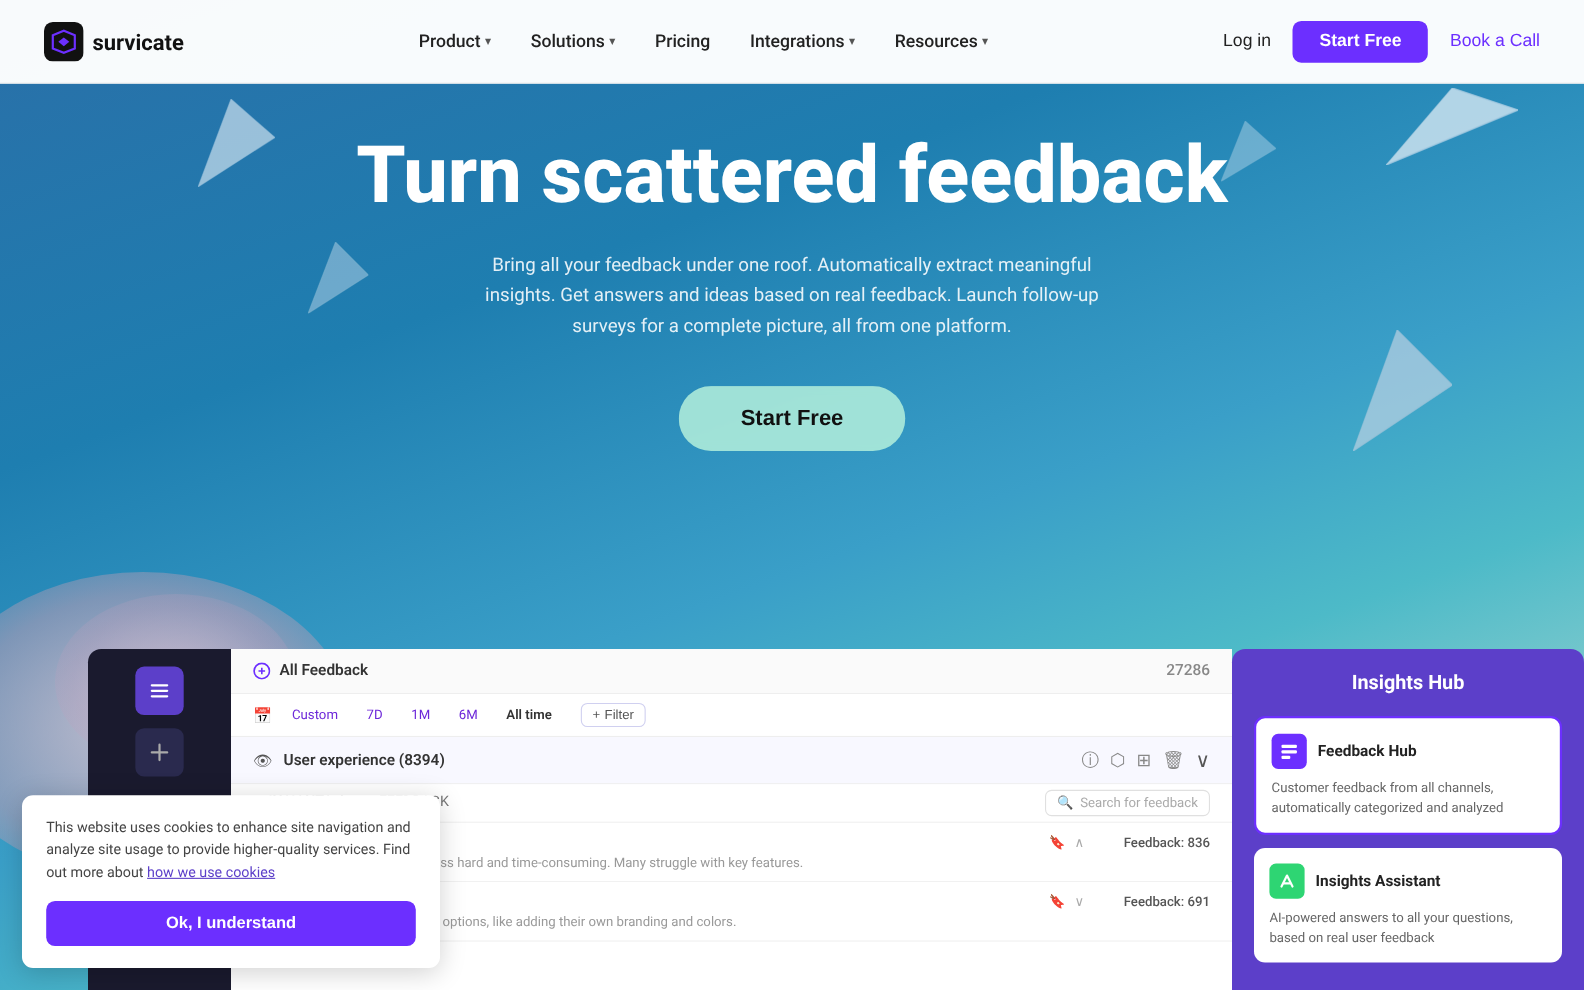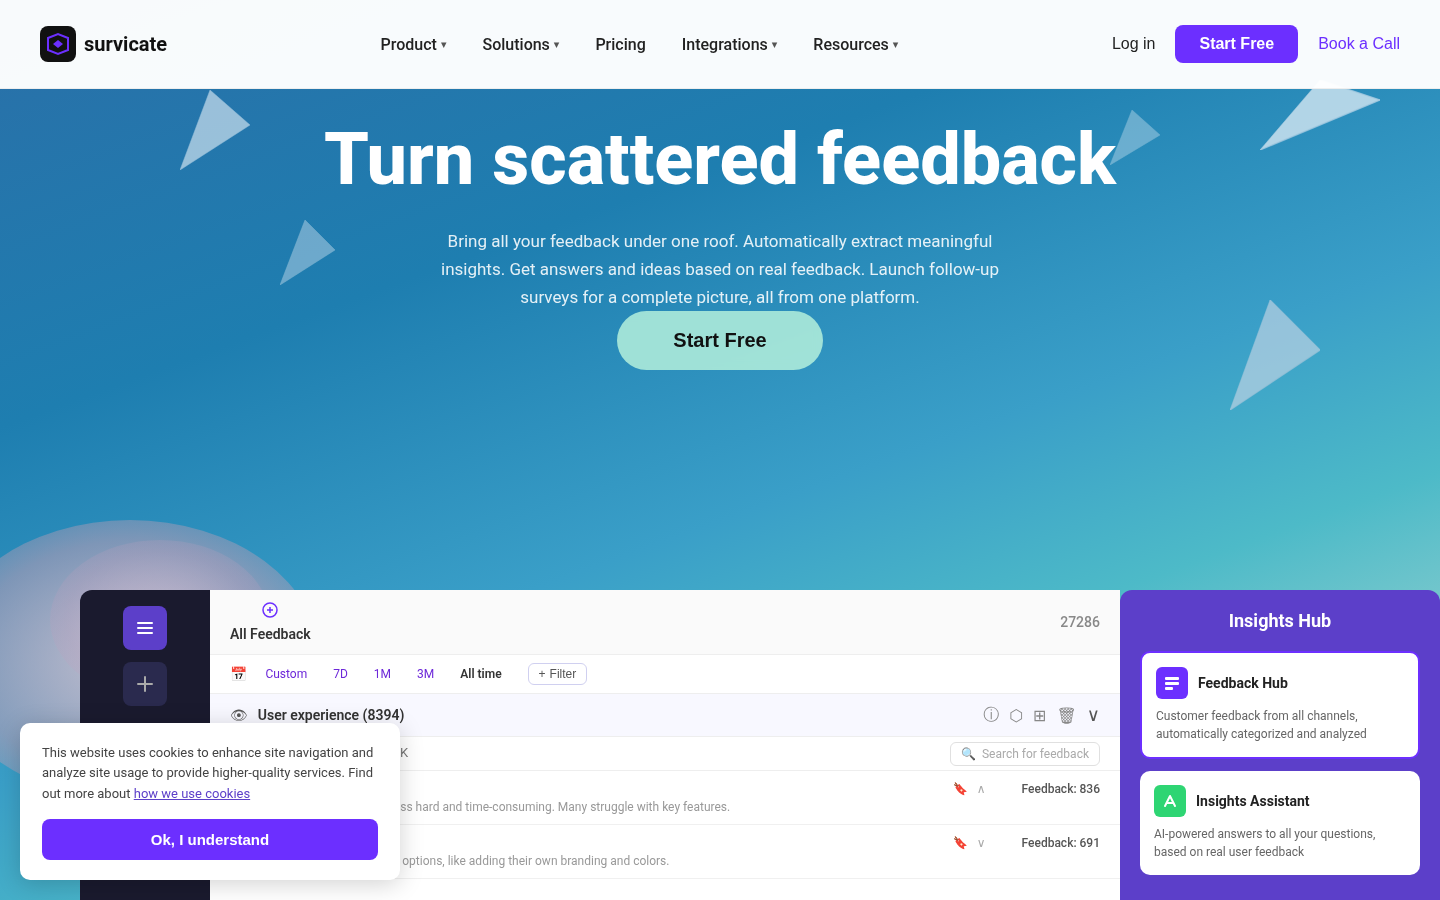--- a/index.html
+++ b/index.html
@@ -1,20 +1,20 @@
 <!DOCTYPE html>
 <html><head>
   <meta charset="utf-8">
   <style>
     * { margin: 0; padding: 0; box-sizing: border-box; }
     body { font-family: -apple-system, BlinkMacSystemFont, 'Segoe UI', Roboto, sans-serif; width: 1440px; height: 900px; overflow: hidden; position: relative; }
 
     
     .navbar {
-      position: absolute; top: 0; left: 0; right: 0; height: 89px;
+      position: absolute; top: 0; left: 0; right: 0; height: 76px;
       background: rgba(255,255,255,0.97);
       display: flex; align-items: center; justify-content: space-between;
       padding: 0 40px; z-index: 100;
       border-bottom: 1px solid #eee;
     }
     .navbar-logo {
       display: flex; align-items: center; gap: 8px;
       font-size: 20px; font-weight: 700; color: #111; text-decoration: none;
     }
     .logo-icon {
@@ -100,21 +100,21 @@
       font-size: 15px; color: rgba(255,255,255,0.9); font-weight: 400;
       margin-bottom: 20px; letter-spacing: 0.3px;
     }
     .hero-title {
       font-size: 72px; font-weight: 800; color: #fff;
       line-height: 1.1; max-width: 900px;
       margin-bottom: 28px;
     }
     .hero-desc {
       font-size: 17px; color: rgba(255,255,255,0.88); max-width: 560px;
-      line-height: 1.65; 
+      line-height: 1.65; margin-bottom: 40px;
     }
     .btn-start-hero {
       background: rgba(180,240,220,0.85); color: #111;
       border: none; border-radius: 50px;
       padding: 18px 56px; font-size: 20px; font-weight: 700; cursor: pointer;
       backdrop-filter: blur(4px);
     }
 
     
     .bottom-panel {
@@ -141,21 +141,21 @@
       flex: 1; background: #fff; border-radius: 0;
       overflow: hidden;
     }
     .main-panel-header {
       display: flex; align-items: center; gap: 16px;
       padding: 12px 20px; border-bottom: 1px solid #eee;
       background: #fafafa;
     }
     .all-feedback-label {
       display: flex; align-items: center; gap: 8px;
-      font-size: 14px; font-weight: 600; color: #333; flex-direction: column;
+      font-size: 14px; font-weight: 600; color: #333;
     }
     .feedback-count { color: #888; font-weight: 500; margin-left: auto; font-size: 14px; }
     .filter-bar {
       display: flex; align-items: center; gap: 10px;
       padding: 8px 20px; border-bottom: 1px solid #eee;
       background: #fff;
     }
     .filter-tab {
       font-size: 12px; color: #6d28d9; cursor: pointer; padding: 3px 8px;
       border-radius: 4px;
@@ -373,21 +373,21 @@
         </svg>
         <span>All Feedback</span>
       </div>
       <span class="feedback-count">27286</span>
     </div>
     <div class="filter-bar">
       <span style="color:#888; font-size:14px;">📅</span>
       <span class="filter-tab">Custom</span>
       <span class="filter-tab">7D</span>
       <span class="filter-tab">1M</span>
-      <span class="filter-tab">3M</span>
+      <span class="filter-tab">6M</span>
       <span class="filter-tab active">All time</span>
       <button class="filter-btn">
         <span>+</span>
         <span>Filter</span>
       </button>
     </div>
     <div class="user-experience-row">
       <span style="color:#555; font-size:14px;">👁</span>
       <span class="ux-title">User experience (8394)</span>
       <div class="ux-actions">

